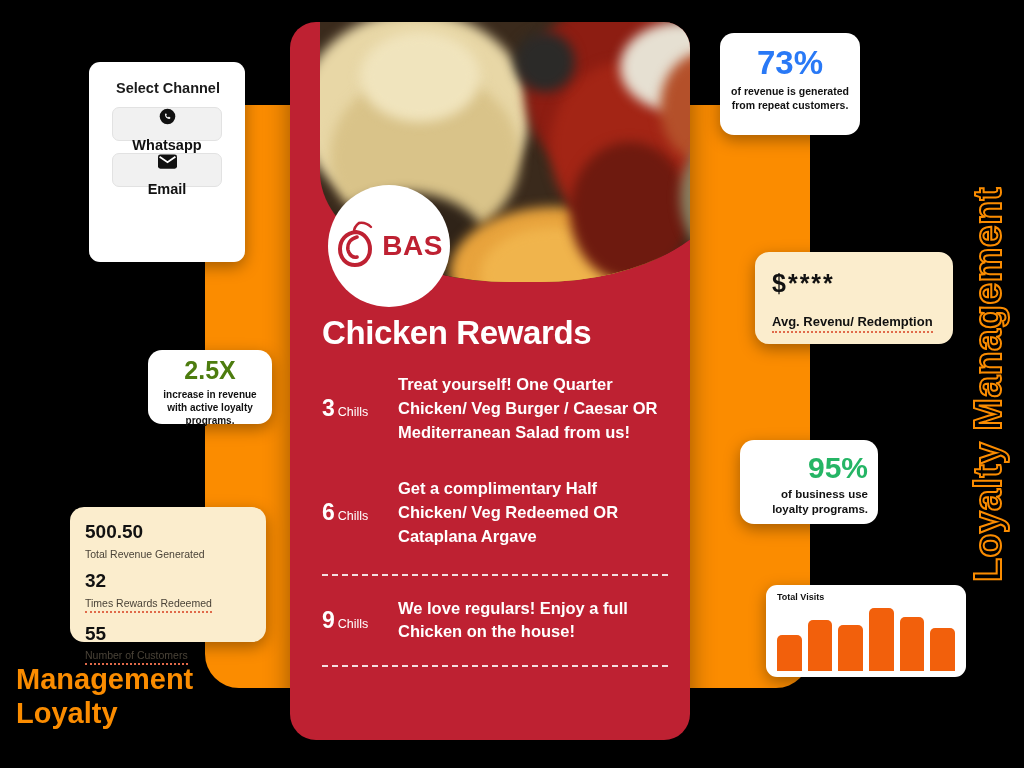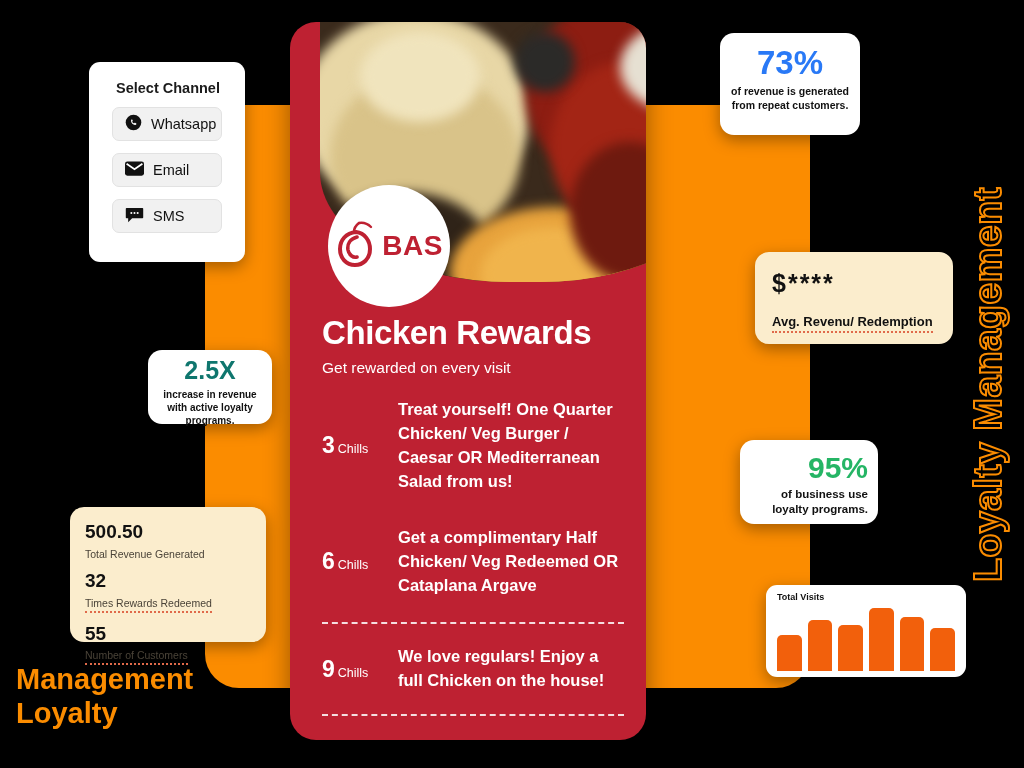--- a/index.html
+++ b/index.html
@@ -35,27 +35,27 @@
   .card{ position:absolute; background:#fff; border-radius:14px;
          box-shadow:0 5px 16px rgba(0,0,0,.35); }
 
   
   .channel-card{ left:89px; top:62px; width:156px; height:200px; padding:14px 23px; border-radius:11px;}
   .channel-title{ font-size:14.5px; font-weight:bold; color:#1b1b1b; margin:4px 0 11px 4px;}
   .channel-btn{
     display:flex; align-items:center; gap:9px;
     height:34px; margin:0 0 12px 0; padding:0 12px;
     background:#f1f1f1; border:1px solid #e2e2e2; border-radius:7px;
-    font-size:14.5px; font-weight:normal; color:#111;
+    font-size:14.5px; font-weight:bold; color:#111;flex-direction:column;
   }
   .channel-btn svg{ flex:0 0 auto; }
 
   
   .main-card{
-    position:absolute; left:290px; top:22px; width:356px; height:718px;
+    position:absolute; left:290px; top:22px; width:400px; height:718px;
     background:#BE2132; border-radius:26px; overflow:hidden;
     box-shadow:0 8px 26px rgba(0,0,0,.4);
   }
   .food-photo{
     position:absolute; left:30px; top:0; width:410px; height:260px;
     border-radius:0 0 190px 190px / 0 0 110px 110px;
     overflow:hidden;
   }
   .food-photo .px{ position:absolute; border-radius:50%; filter:blur(6px);}
   .logo-badge{
@@ -80,21 +80,21 @@
   .stat-73{ left:720px; top:33px; width:140px; height:102px; padding:12px 10px 0; text-align:center;}
   .stat-73 .big{ font-size:33px; font-weight:bold; color:#2979F6; line-height:1.1;}
   .stat-73 .cap{ font-size:10.5px; font-weight:bold; color:#111; line-height:1.3; margin-top:4px;}
 
   .stat-rev{ left:755px; top:252px; width:198px; height:92px; background:#FBEDCD; padding:17px 17px 0;}
   .stat-rev .big{ font-size:25px; font-weight:bold; color:#111; letter-spacing:2px;}
   .stat-rev .cap{ font-size:13px; font-weight:bold; color:#111; margin-top:16px;
                   border-bottom:2px dotted #e06a4a; display:inline-block; padding-bottom:2px;}
 
   .stat-25{ left:148px; top:350px; width:124px; height:74px; padding:7px 8px 0; text-align:center;}
-  .stat-25 .big{ font-size:25px; font-weight:bold; color:#0f766e; line-height:1.1;}
+  .stat-25 .big{ font-size:25px; font-weight:bold; color:#4d7c0f; line-height:1.1;}
   .stat-25 .cap{ font-size:10px; font-weight:bold; color:#111; line-height:1.3; margin-top:3px;}
 
   .stat-95{ left:740px; top:440px; width:138px; height:84px; padding:11px 10px 0; text-align:right;}
   .stat-95 .big{ font-size:30px; font-weight:bold; color:#25B565; line-height:1.1;}
   .stat-95 .cap{ font-size:11.5px; font-weight:bold; color:#111; line-height:1.3; margin-top:3px;}
 
   .stat-totals{ left:70px; top:507px; width:196px; height:135px; background:#FBEDCD; padding:13px 15px 0;}
   .stat-totals .big{ font-size:19px; font-weight:bold; color:#111; line-height:1.25;}
   .stat-totals .cap{ font-size:10.5px; font-weight:normal; color:#4a4338; margin-bottom:9px; display:inline-block;}
   .stat-totals .cap.dot{ border-bottom:2px dotted #e06a4a; padding-bottom:2px;}
@@ -134,31 +134,20 @@
   <div class="channel-btn">
     <span>
       <svg width="19" height="15" viewBox="0 0 24 18">
           <rect x="0" y="0" width="24" height="18" rx="3" fill="#111"></rect>
           <path d="M2 3l10 7 10-7" stroke="#fff" stroke-width="2.2" fill="none"></path>
         </svg>
     </span>
     <span>Email</span>
   </div>
 
-  <div class="channel-btn">
-    <span>
-      <svg width="19" height="16" viewBox="0 0 24 20">
-          <path d="M2 1h20a1 1 0 011 1v11a1 1 0 01-1 1H9l-5 5v-5H2a1 1 0 01-1-1V2a1 1 0 011-1z" fill="#111"></path>
-          <circle cx="8" cy="7.5" r="1.3" fill="#fff"></circle>
-          <circle cx="12" cy="7.5" r="1.3" fill="#fff"></circle>
-          <circle cx="16" cy="7.5" r="1.3" fill="#fff"></circle>
-        </svg>
-    </span>
-    <span>SMS</span>
-  </div>
 </div>
 
 <div class="main-card">
 
   <div class="food-photo">
     <div style="position:absolute;inset:0;background:#3a2a1c"></div>
     <div class="px" style="left:-20px;top:-10px;width:230px;height:200px;background:#e8d7a6"></div>
     <div class="px" style="left:10px;top:50px;width:190px;height:170px;background:#d9c389"></div>
     <div class="px" style="left:40px;top:10px;width:120px;height:90px;background:#f0e4bd"></div>
     <div class="px" style="left:0px;top:170px;width:170px;height:120px;background:#2f2318"></div>
@@ -180,21 +169,20 @@
         <path d="M24 4 C20 7 19 10 19 13" stroke="#BE2132" stroke-width="2.6" fill="none" stroke-linecap="round"></path>
         <path d="M21 13 C30 14 35 22 35 30 C35 40 28 46 20 46 C11 46 5 39 5 30 C5 21 11 14 21 13 Z" fill="none" stroke="#BE2132" stroke-width="4"></path>
         <path d="M22 18 C15 20 12 25 13 31 C14 36 18 39 22 38" fill="none" stroke="#BE2132" stroke-width="3.6" stroke-linecap="round"></path>
       </svg>
     </span>
     <span class="word">BAS</span>
   </div>
 
   <div class="card-body">
     <div class="rw-title">Chicken Rewards</div>
-    <div class="rw-sub">Get rewarded on every visit</div>
 
     <div class="tier" style="margin-top:12px;">
       <div class="tier-pts">
         <b>3</b><i>Chills</i>
       </div>
       <div class="tier-desc">Treat yourself! One Quarter Chicken/ Veg Burger / Caesar OR Mediterranean Salad from us!</div>
     </div>
 
     <div class="tier" style="margin-top:14px;">
       <div class="tier-pts">

